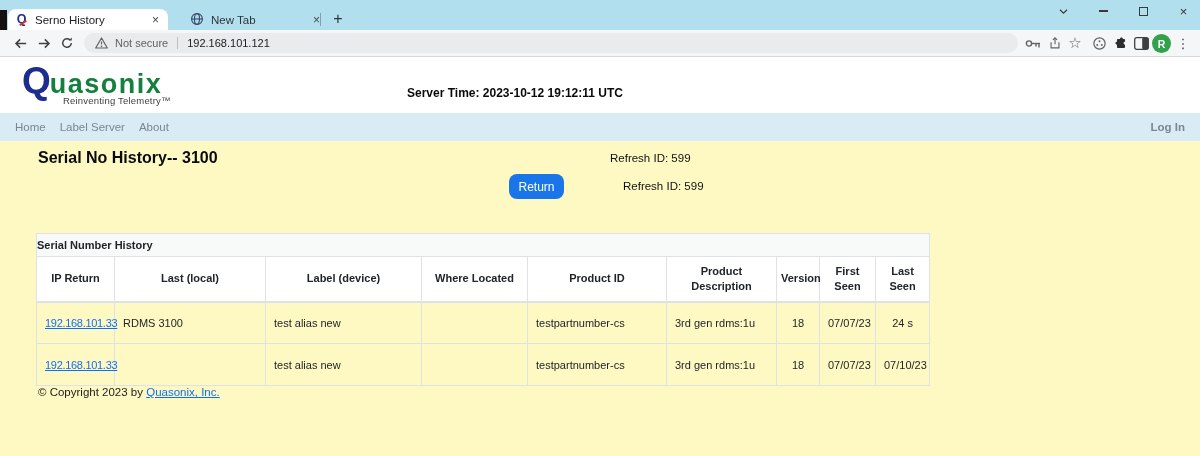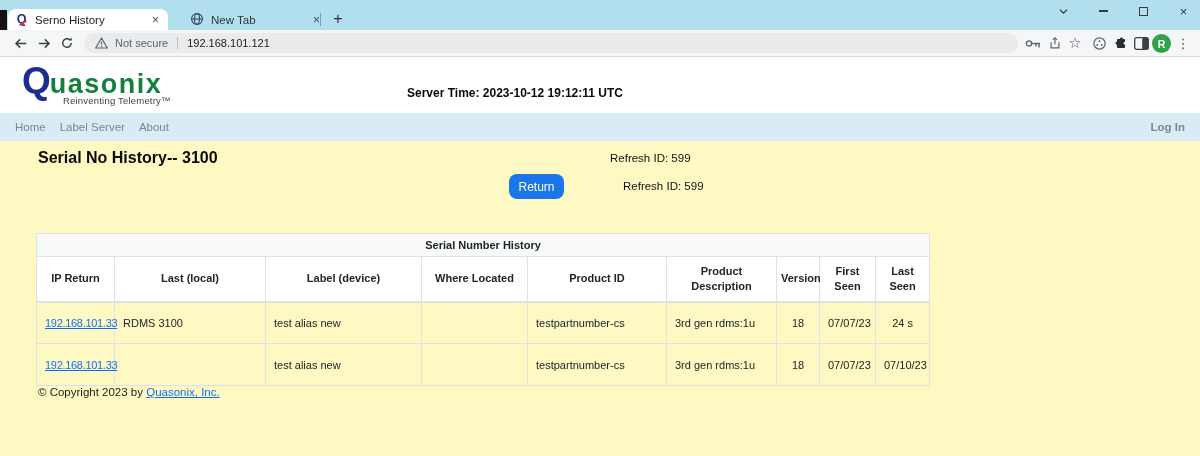--- a/index.html
+++ b/index.html
@@ -53,21 +53,21 @@
   
   #content { left:0; top:141px; width:1200px; height:315px; background:#fef9c3; }
   #page-title { position:absolute; left:38px; top:8px; font-size:16px; font-weight:bold; color:#0a0a0a; }
   #refresh-top { position:absolute; left:610px; top:11px; font-size:11.5px; color:#111; }
   #refresh-bottom { position:absolute; left:623px; top:39px; font-size:11.5px; color:#111; }
   #return-btn { position:absolute; left:509px; top:33px; width:55px; height:25px; background:#1a76e8; color:#fff; font-size:12px; border:none; border-radius:8px; display:flex; align-items:center; justify-content:center; font-family:"Liberation Sans",sans-serif; }
 
   
   #sn-table { position:absolute; left:36px; top:92px; width:893px; border-collapse:collapse; table-layout:fixed; font-size:11px; color:#212529; }
   #sn-table td, #sn-table th { border:1px solid #dee2e6; vertical-align:middle; }
-  #sn-table .cap td { height:23px; text-align:center; font-weight:bold; background:#f8f9f9; font-size:11px; }
+  #sn-table .cap td { height:23px; font-weight:bold; background:#f8f9f9; font-size:11px; }
   #sn-table th { height:45px; padding:4px 4px; text-align:center; font-weight:bold; font-size:11px; line-height:1.35; background:#fff; border-bottom:2px solid #dee2e6; }
   #sn-table td.d { height:42px; padding:2px 8px; white-space:nowrap; }
   #sn-table td.l { text-align:left; }
   #sn-table td.c { text-align:center; }
   #sn-table a { color:#0d6efd; text-decoration:underline; }
   .ip { font-size:11px; letter-spacing:-0.3px; }
 
   #footer { position:absolute; left:38px; top:245px; font-size:11.5px; color:#1c1c1c; }
   #footer a { color:#0d6efd; text-decoration:underline; }
 </style>

